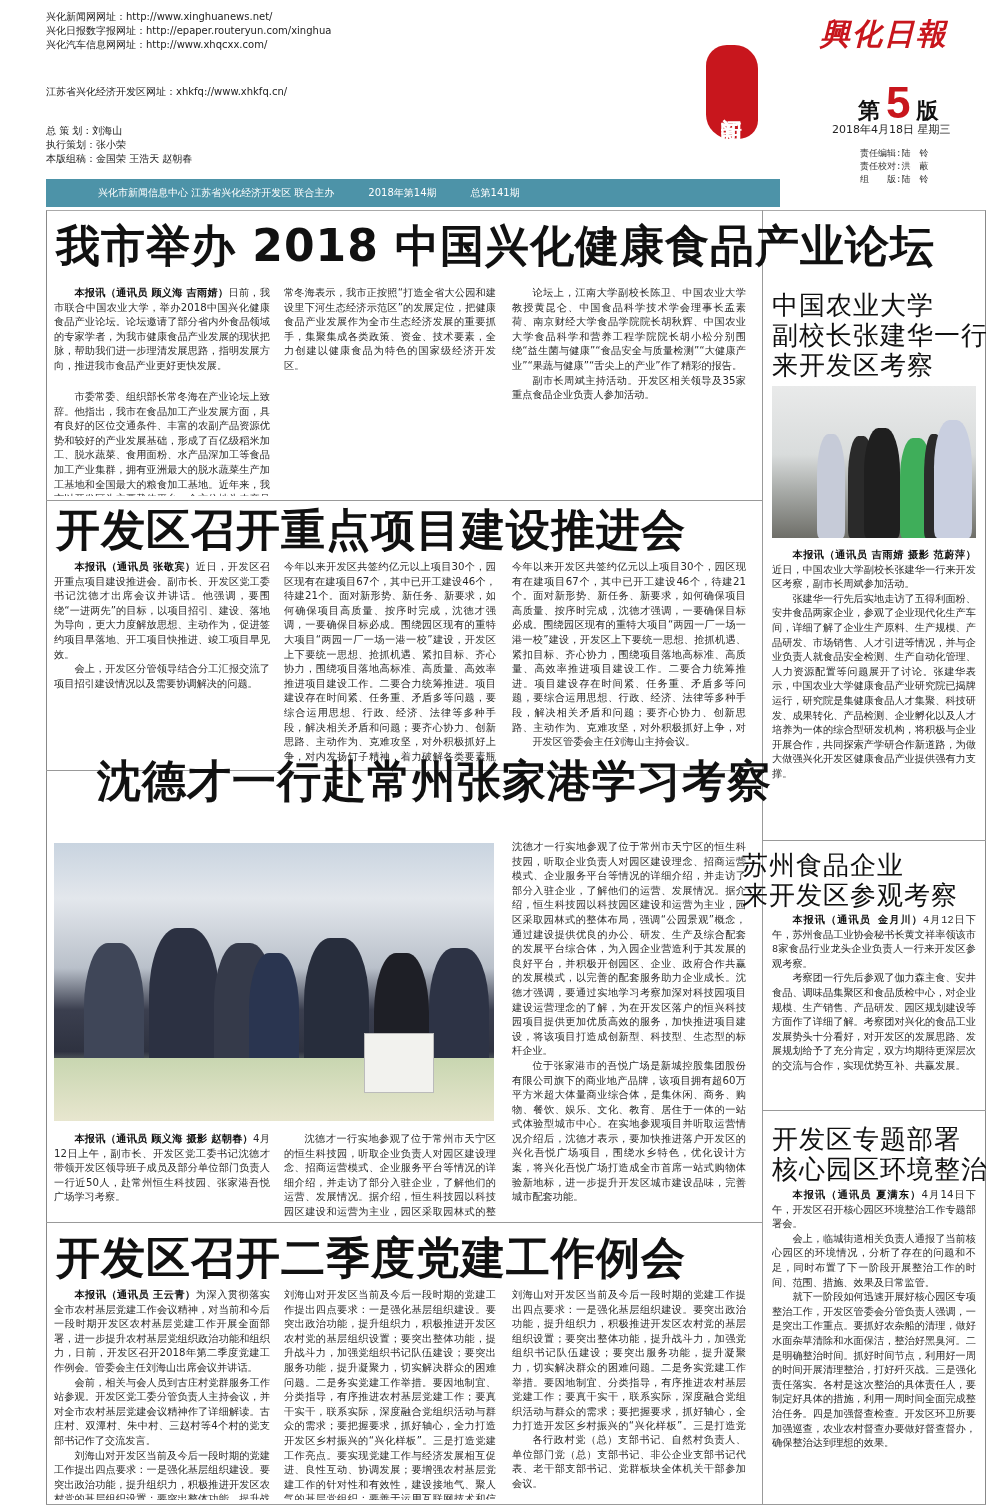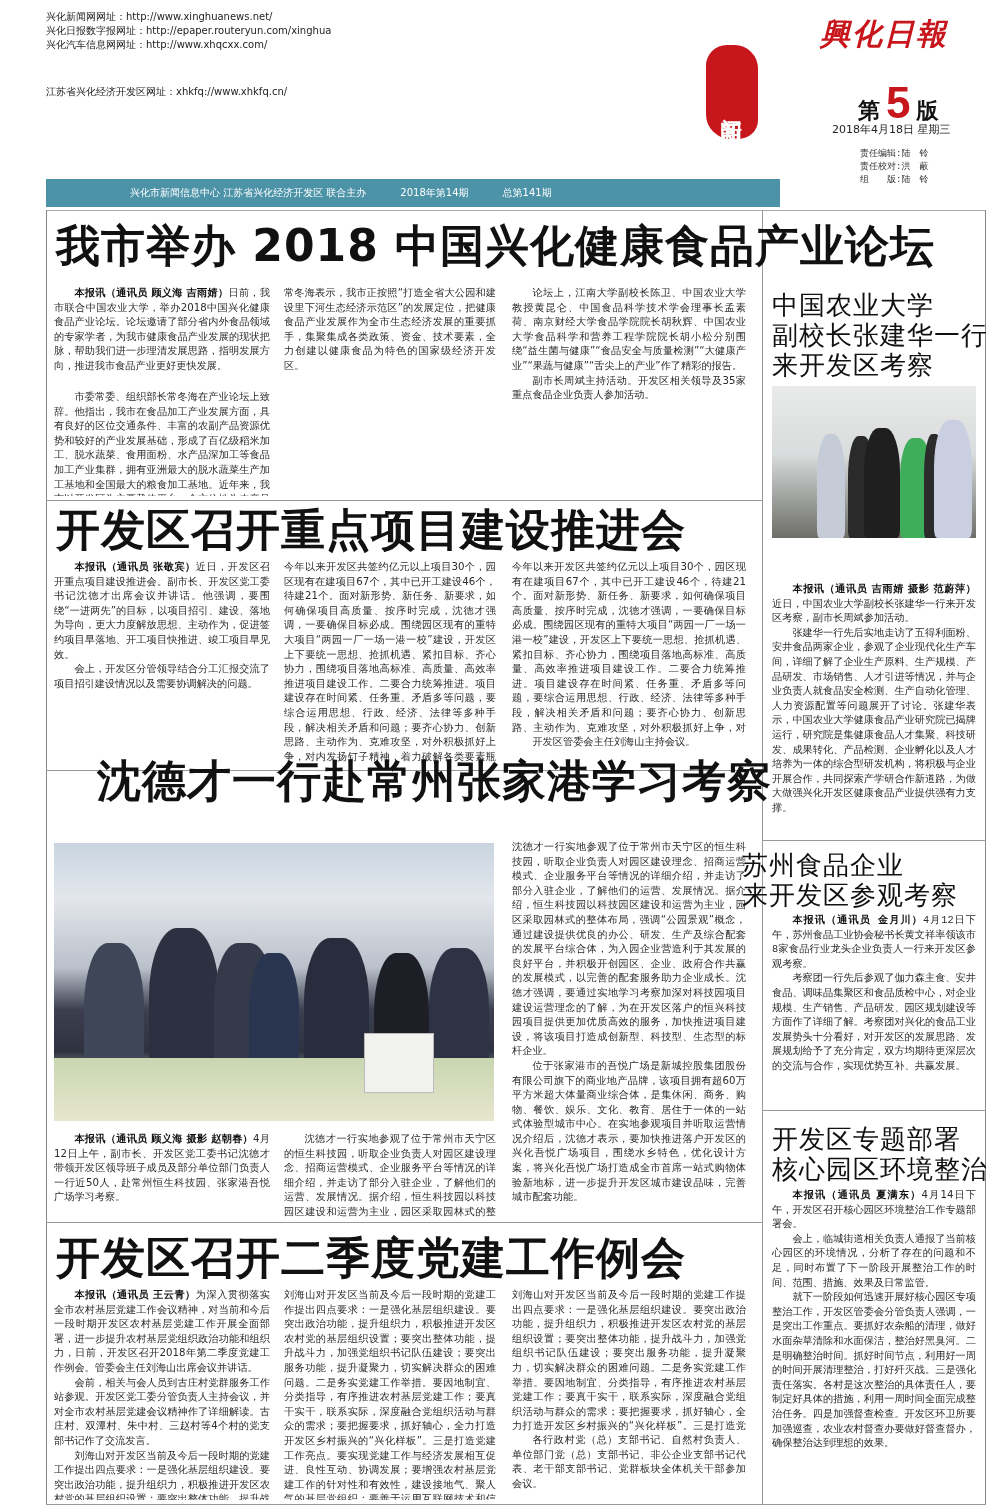--- a/index.html
+++ b/index.html
@@ -12,21 +12,21 @@
   .zone-link { position: absolute; left: 46px; top: 85px; font-size: 10px; color: #222; white-space: nowrap; }
   .credits { position: absolute; left: 46px; top: 124px; font-size: 10px; line-height: 14px; color: #222; }
   .section-title { position: absolute; left: 372px; top: 30px; font-size: 86px; font-weight: bold; letter-spacing: 6px; color: #000; line-height: 100px; font-family: "DejaVu Sans", sans-serif; }
   .seal { position: absolute; left: 706px; top: 45px; width: 52px; height: 94px; background: #c8161d; border-radius: 40% 45% 38% 48% / 22% 25% 20% 26%; color: #fff; font-family: "DejaVu Serif", serif; font-weight: bold; font-size: 22px; line-height: 30px; text-align: center; padding-top: 17px; writing-mode: vertical-rl; display: flex; align-items: center; justify-content: center; }
   .logo { position: absolute; left: 820px; top: 14px; font-family: "DejaVu Serif", serif; font-style: italic; font-weight: bold; font-size: 30px; color: #c8161d; letter-spacing: 2px; }
   .edition { position: absolute; left: 858px; top: 78px; font-size: 22px; font-weight: bold; color: #111; display: flex; align-items: baseline; gap: 6px; }
   .edition .num { font-size: 44px; color: #c8161d; font-family: "Liberation Sans", sans-serif; font-weight: bold; }
   .dateline { position: absolute; left: 832px; top: 122px; font-size: 11px; color: #222; white-space: nowrap; }
   .editors { position: absolute; left: 860px; top: 148px; font-size: 9px; line-height: 13px; color: #333; font-family: Liberation Mono, monospace; }
 
-  .banner { position: absolute; left: 46px; top: 179px; width: 734px; height: 28px; background: #4d93a8; color: #fff; font-size: 10px; display: flex; align-items: center; padding-left: 84px; gap: 34px; white-space: nowrap; }
+  .banner { position: absolute; left: 46px; top: 179px; width: 734px; height: 28px; background: #4d93a8; color: #fff; font-size: 10px; display: flex; align-items: center; padding-left: 52px; gap: 34px; white-space: nowrap; }
 
   .frame { position: absolute; left: 46px; top: 210px; width: 940px; height: 1295px; border-left: 1px solid #888; border-top: 1px solid #aaa; border-right: 1px solid #888; }
   .hr { position: absolute; height: 1px; background: #999; }
   .vr { position: absolute; width: 1px; background: #999; }
 
   .headline { position: absolute; font-weight: bold; color: #111; white-space: nowrap; letter-spacing: 1px; }
   .h-main { font-size: 44px; line-height: 44px; }
   .h-side { font-size: 26px; line-height: 30px; font-weight: normal; color: #111; }
 
   .col { position: absolute; font-size: 10.2px; line-height: 14.6px; color: #2a2a2a; text-align: justify; }
@@ -42,20 +42,25 @@
 </head>
 <body>
 
 <header class="masthead">
   <div class="site-links">
     <div>兴化新闻网网址：http://www.xinghuanews.net/</div>
     <div>兴化日报数字报网址：http://epaper.routeryun.com/xinghua</div>
     <div>兴化汽车信息网网址：http://www.xhqcxx.com/</div>
   </div>
   <div class="zone-link">江苏省兴化经济开发区网址：xhkfq://www.xhkfq.cn/</div>
+  <div class="credits">
+    <div>总 策 划：刘海山</div>
+    <div>执行策划：张小荣</div>
+    <div>本版组稿：金国荣  王浩天  赵朝春</div>
+  </div>
 
   <div class="seal">
       <span>新闻</span>
     </div>
 
   <div class="logo">興化日報</div>
   <div class="edition">
     <span>第</span>
     <span class="num">5</span>
     <span>版</span>
@@ -163,21 +168,21 @@
     <div>来开发区考察</div>
   </h2>
   <div class="photo photo-factory" style="left:772px;top:386px;width:204px;height:152px;">
     <div class="figure" style="left:45px;top:48px;width:28px;height:104px;background:#c6cbd8;"></div>
     <div class="figure" style="left:76px;top:50px;width:26px;height:102px;background:#2a2a2a;"></div>
     <div class="figure" style="left:92px;top:42px;width:36px;height:110px;background:#1f1f1f;"></div>
     <div class="figure" style="left:128px;top:52px;width:32px;height:100px;background:#3fae5a;"></div>
     <div class="figure" style="left:152px;top:48px;width:20px;height:104px;background:#2b2b2b;"></div>
     <div class="figure" style="left:162px;top:34px;width:38px;height:118px;background:#c9cfe0;"></div>
   </div>
-  <div class="col" style="left:772px;top:548px;width:204px;height:288px;overflow:hidden;margin-top:34px;">
+  <div class="col" style="left:772px;top:548px;width:204px;height:288px;overflow:hidden;">
     <p class="lead"><b>本报讯（通讯员 吉雨婧 摄影 范蔚萍）</b><span>近日，中国农业大学副校长张建华一行来开发区考察，副市长周斌参加活动。</span></p>
     <p>张建华一行先后实地走访了五得利面粉、安井食品两家企业，参观了企业现代化生产车间，详细了解了企业生产原料、生产规模、产品研发、市场销售、人才引进等情况，并与企业负责人就食品安全检测、生产自动化管理、人力资源配置等问题展开了讨论。张建华表示，中国农业大学健康食品产业研究院已揭牌运行，研究院是集健康食品人才集聚、科技研发、成果转化、产品检测、企业孵化以及人才培养为一体的综合型研发机构，将积极与企业开展合作，共同探索产学研合作新道路，为做大做强兴化开发区健康食品产业提供强有力支撑。</p>
   </div>
 </article>
 
 <article>
   <h2 class="headline h-side" style="left:742px;top:850px;">
     <div>苏州食品企业</div>
     <div>来开发区参观考察</div>
   </h2>

